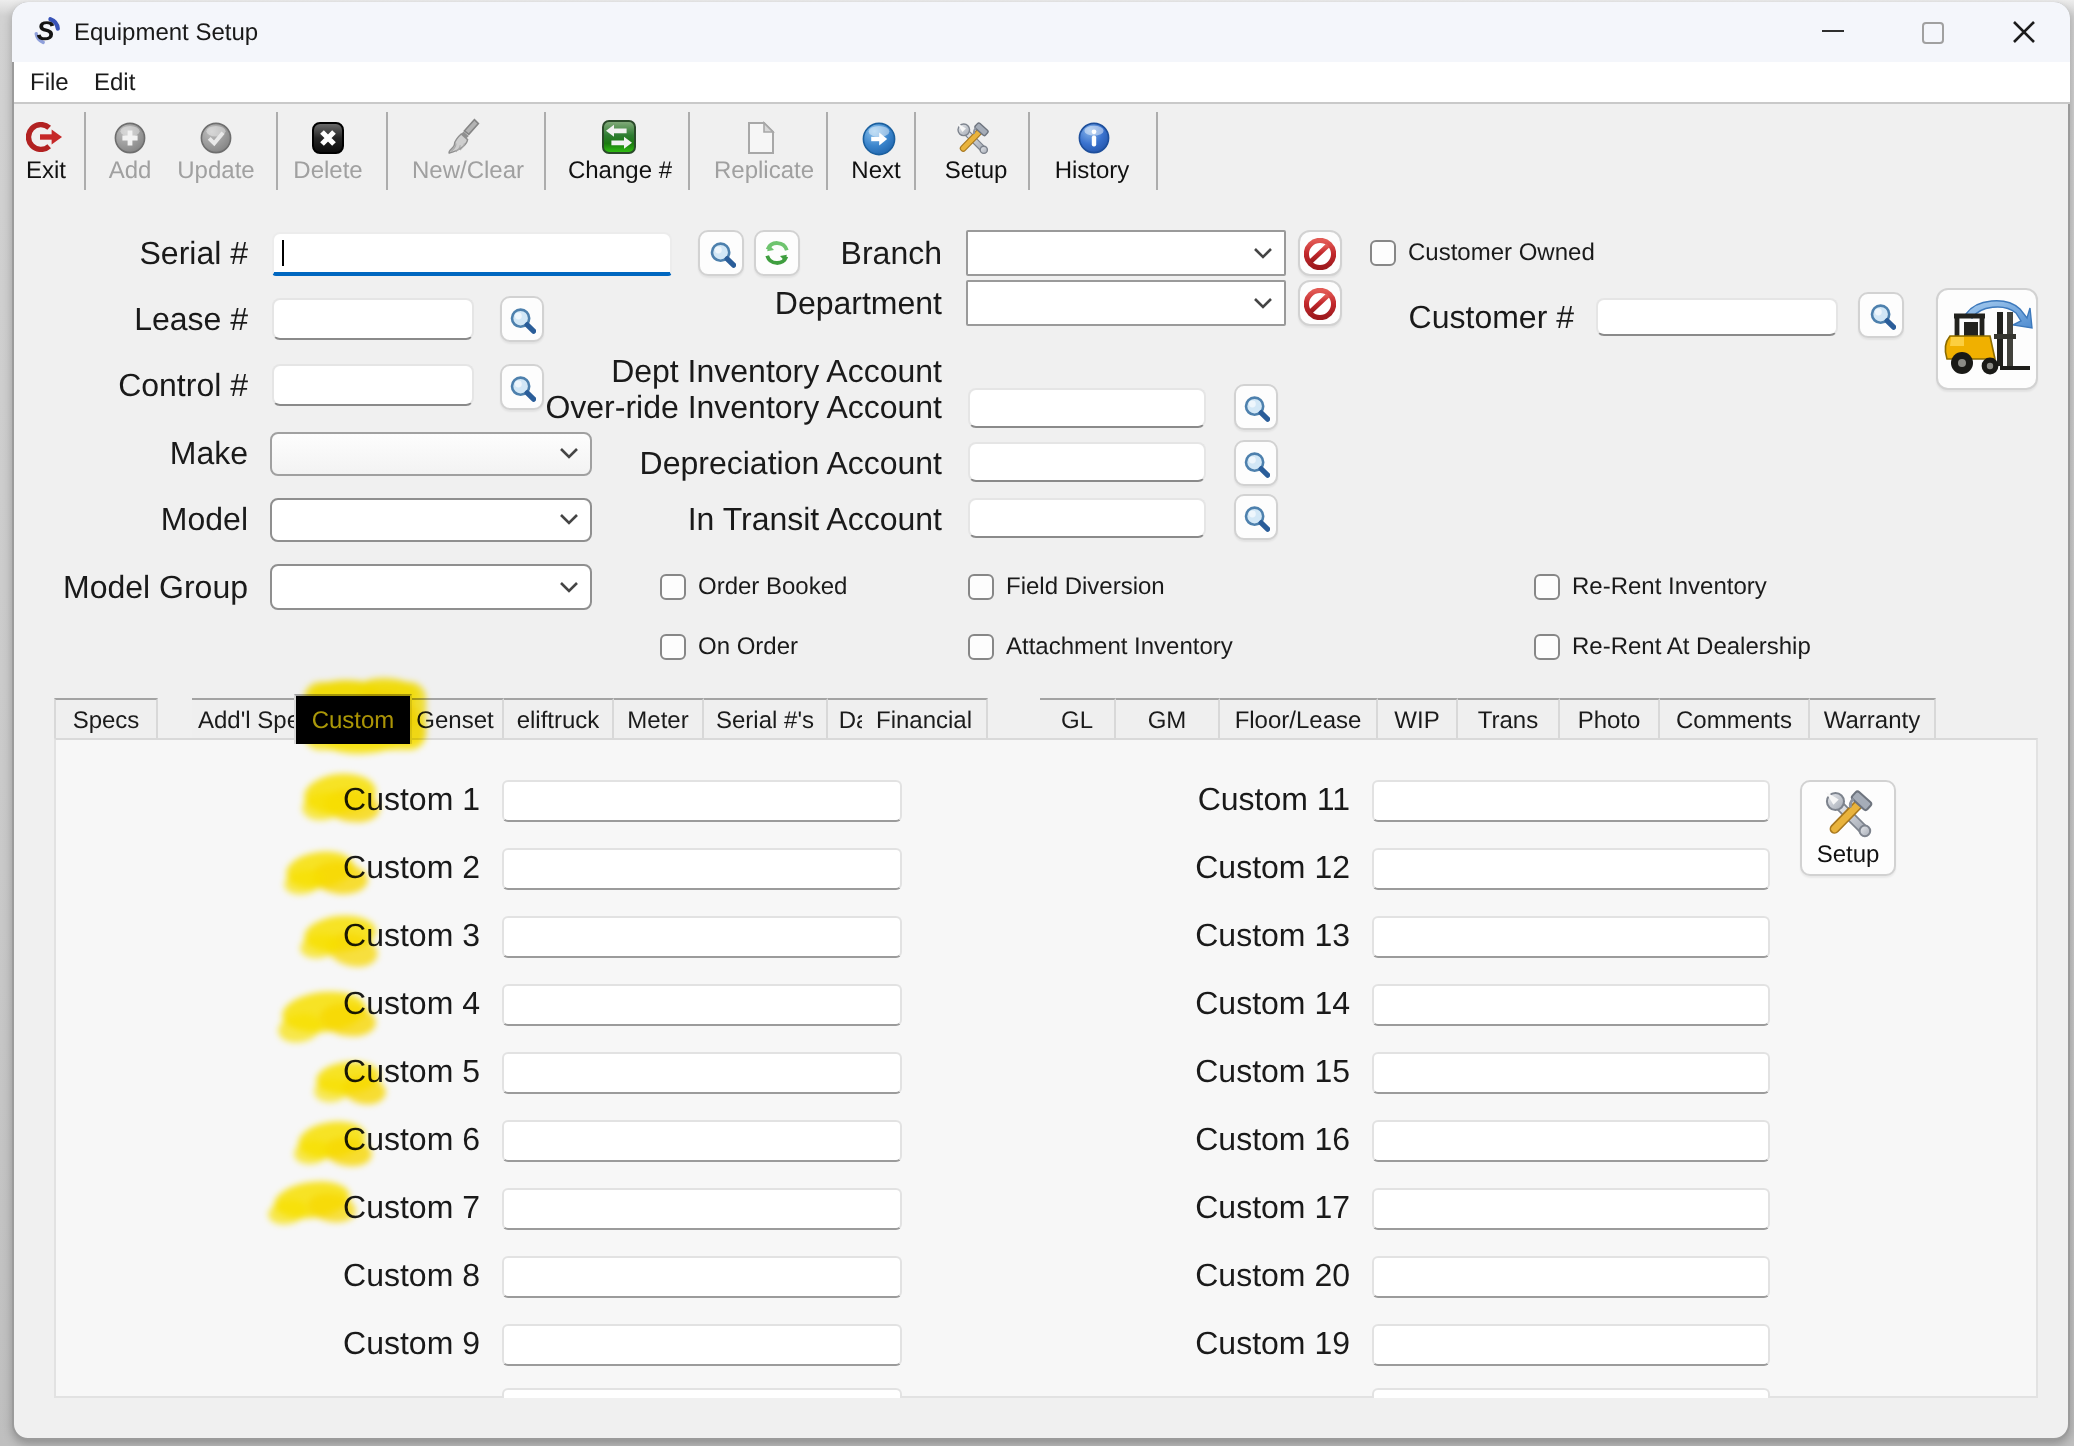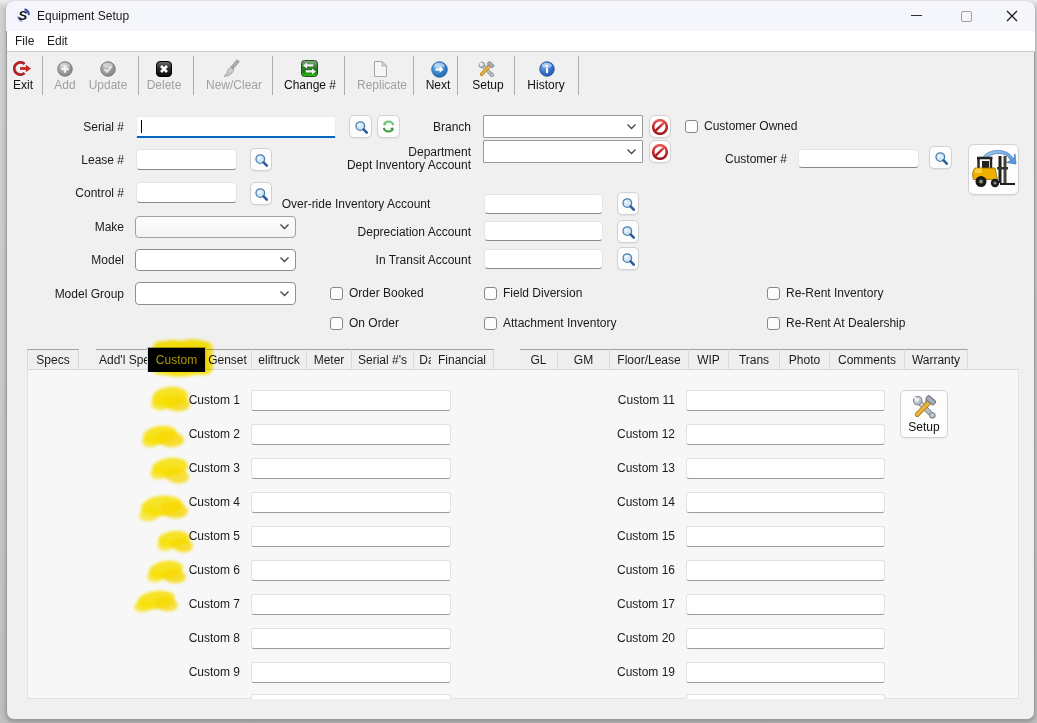--- a/index.html
+++ b/index.html
@@ -2,21 +2,21 @@
 <html><head><meta charset="utf-8">
 <style>
 html,body{margin:0;padding:0;}
 body{width:1037px;height:723px;position:relative;overflow:hidden;
   font-family:"Liberation Sans",sans-serif;
   background:linear-gradient(180deg,#ededed 0,#d2d2d2 8px,#c9c9c9 60%,#bfbfbf 100%);}
 .abs{position:absolute;}
 #win{position:absolute;left:6px;top:1px;width:1029px;height:719px;background:#f0f0f0;
   border:1px solid #9b9b9b;border-radius:8px;box-sizing:border-box;
   box-shadow:0 2px 5px rgba(0,0,0,.25);overflow:hidden;}
-.lbl{position:absolute;font-size:12px;line-height:15px;color:#1a1a1a;text-align:right;white-space:nowrap;}
+.lbl{position:absolute;font-size:16px;line-height:15px;color:#1a1a1a;text-align:right;white-space:nowrap;}
 .llbl{position:absolute;font-size:12px;line-height:15px;color:#1a1a1a;white-space:nowrap;}
 .inp{position:absolute;background:#fff;border:1px solid #e5e5e5;border-bottom:1px solid #8a8a8a;border-radius:4px;box-sizing:border-box;}
 .cinp{position:absolute;background:#fff;border:1px solid #e2e2e2;border-bottom:1px solid #9b9b9b;border-radius:3px;box-sizing:border-box;}
 .dd{position:absolute;background:#fff;border:1px solid #8f8f8f;border-radius:4px;box-sizing:border-box;}
 .btn{position:absolute;background:#fdfdfd;border:1px solid #d2d2d2;border-radius:5px;box-sizing:border-box;box-shadow:0 1px 1px rgba(0,0,0,.06);display:flex;align-items:center;justify-content:center;}
 .cb{position:absolute;width:13px;height:13px;background:#fdfdfd;border:1px solid #878787;border-radius:3px;box-sizing:border-box;}
 .tbtxt{position:absolute;font-size:12px;line-height:13px;text-align:center;white-space:nowrap;}
 .sep{position:absolute;width:1px;background:#adadad;top:56px;height:39px;}
 .tab{position:absolute;top:349px;height:20px;box-sizing:border-box;background:#efefef;
   border-top:1px solid #a3a3a3;border-right:1px solid #d8d8d8;font-size:12px;color:#1b1b1b;
@@ -211,22 +211,22 @@
   </div>
 <div class="btn" style="left:250px;top:182px;width:22px;height:23px;">
     <svg width="14" height="14" viewBox="0 0 14 14">
       <circle cx="6.3" cy="6.1" r="4.3" fill="#d2e7f6" stroke="#4d80ad" stroke-width="1.3"></circle>
 <circle cx="5.2" cy="5.0" r="1.7" fill="#eef6fc"></circle>
 <path d="M9.6 9.4 L12.8 12.6" stroke="#2a5d99" stroke-width="2.6" stroke-linecap="round"></path>
     </svg>
   </div>
 <div class="lbl" style="left:241px;top:120px;width:230px;">Branch</div>
 <div class="lbl" style="left:241px;top:145px;width:230px;">Department</div>
-<div class="lbl" style="left:241px;top:158px;width:230px;text-align:right;">Dept Inventory Account</div>
-<div class="lbl" style="left:241px;top:197px;width:230px;text-align:center;">Over-ride Inventory Account</div>
+<div class="lbl" style="left:241px;top:179px;width:230px;text-align:right;">Dept Inventory Account</div>
+<div class="lbl" style="left:241px;top:197px;width:230px;">Over-ride Inventory Account</div>
 <div class="lbl" style="left:241px;top:225px;width:230px;">Depreciation Account</div>
 <div class="lbl" style="left:241px;top:253px;width:230px;">In Transit Account</div>
 <div class="dd" style="left:483px;top:115px;width:160px;height:23px;background:#fff;border-color:#9a9a9a;border-radius:1px;"></div>
 <svg class="abs" style="left:626px;top:123px;" width="11" height="7" viewBox="0 0 11 7">
     <path d="M1.5 1.5 L5.5 5.5 L9.5 1.5" fill="none" stroke="#454545" stroke-width="1.3"></path>
   </svg>
 <div class="dd" style="left:483px;top:140px;width:160px;height:23px;background:#fff;border-color:#9a9a9a;border-radius:1px;"></div>
 <svg class="abs" style="left:626px;top:148px;" width="11" height="7" viewBox="0 0 11 7">
     <path d="M1.5 1.5 L5.5 5.5 L9.5 1.5" fill="none" stroke="#454545" stroke-width="1.3"></path>
   </svg>

